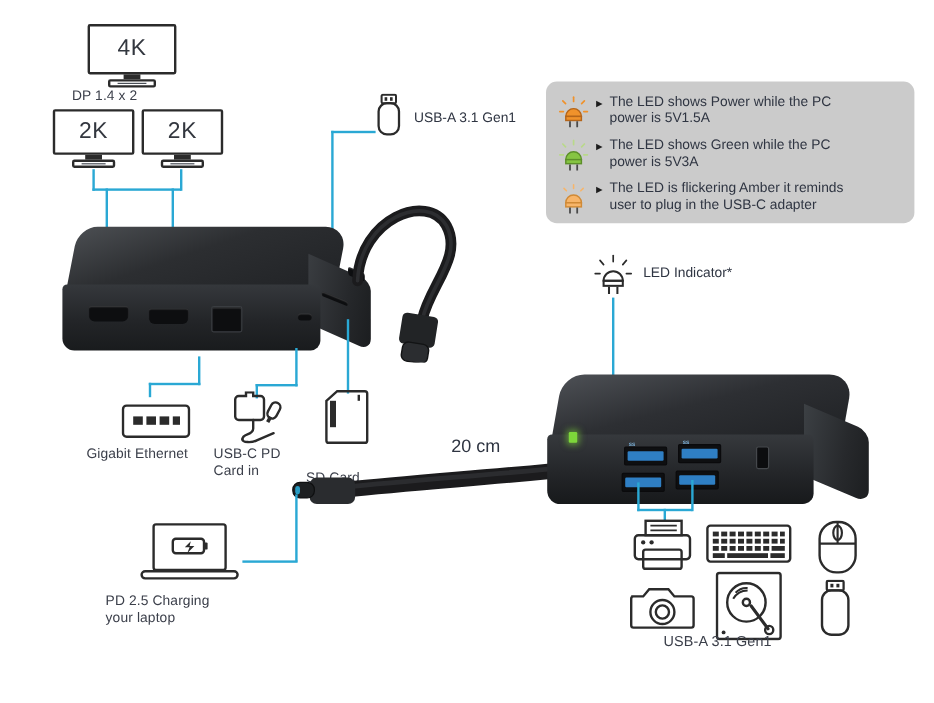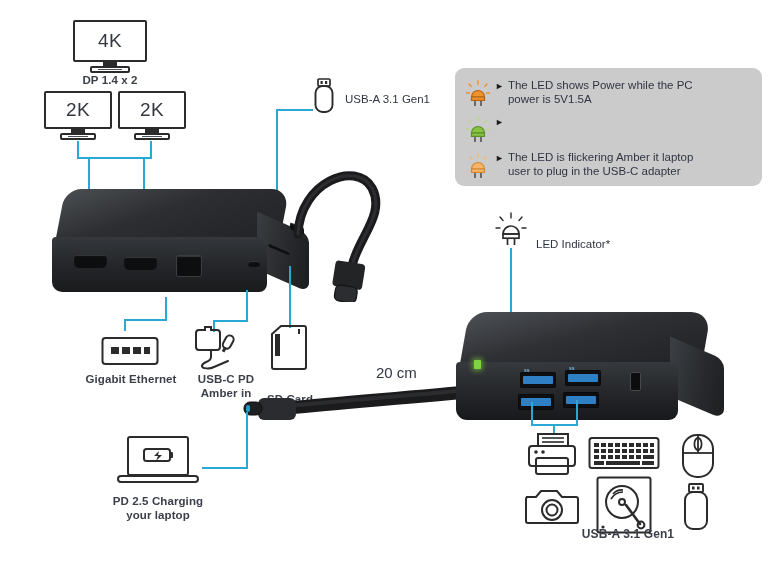--- a/index.html
+++ b/index.html
@@ -9,24 +9,22 @@
     font-family:"Liberation Sans", sans-serif;
     overflow:hidden;
     position:relative;
   }
   #stage{position:absolute;inset:0;width:778px;height:586px;margin-top:12px;}
   .abs{position:absolute;}
   .lbl{
     color:#3b3f4a;
     font-size:11.5px;
     line-height:14px;
-    text-align:center;
     white-space:pre-line;
     letter-spacing:.1px;
-    font-weight:bold;
   }
 
   
   .ln{position:absolute;background:#2aa8d4;}
   .lnv{width:2px;}
   .lnh{height:2px;}
 
   
   .mon{position:absolute;}
   .mon .screen{
@@ -215,40 +213,42 @@
           </g>
           <path d="M6.5 17 A6.5 6.5 0 0 1 19.5 17 Z" fill="#86c442" stroke="#5d8f2a" stroke-width="1.2"></path>
           <rect x="6.5" y="17" width="13" height="3.4" fill="#86c442" stroke="#5d8f2a" stroke-width="1.2"></rect>
           <g stroke="#4a4a4a" stroke-width="1.5">
               <line x1="10" y1="21" x2="10" y2="26"></line>
               <line x1="16" y1="21" x2="16" y2="26"></line>
             </g>
         </svg>
       </div>
       <div class="leg-tri">►</div>
+      <div class="leg-txt">The LED shows Green while the PC
+power is 5V3A</div>
     </div>
 
     <div class="leg-row" style="padding-top:6px;">
       <div class="leg-ico">
         <svg width="26" height="28" viewBox="0 0 26 28">
           <g stroke="#f7b56a" stroke-width="1.3" stroke-linecap="round">
             <line x1="13" y1="2" x2="13" y2="5"></line>
               <line x1="5" y1="5" x2="7" y2="7"></line>
             <line x1="21" y1="5" x2="19" y2="7"></line>
           </g>
           <path d="M6.5 17 A6.5 6.5 0 0 1 19.5 17 Z" fill="#f7b56a" stroke="#d08a36" stroke-width="1.2"></path>
           <rect x="6.5" y="17" width="13" height="3.4" fill="#f7b56a" stroke="#d08a36" stroke-width="1.2"></rect>
           <g stroke="#4a4a4a" stroke-width="1.5">
               <line x1="10" y1="21" x2="10" y2="26"></line>
               <line x1="16" y1="21" x2="16" y2="26"></line>
             </g>
         </svg>
       </div>
       <div class="leg-tri">►</div>
-      <div class="leg-txt">The LED is flickering Amber it laptop
+      <div class="leg-txt">The LED is flickering Amber it reminds
 user to plug in the USB-C adapter</div>
     </div>
   </div>
 
   <div class="abs" style="left:494px;top:199px;">
     <svg width="34" height="38" viewBox="0 0 34 38">
       <g stroke="#2b2b2b" stroke-width="1.4" stroke-linecap="round">
         <line x1="17" y1="2" x2="17" y2="7"></line>
         <line x1="6" y1="6" x2="9" y2="9.5"></line>
         <line x1="28" y1="6" x2="25" y2="9.5"></line>
@@ -256,21 +256,21 @@
         <line x1="32" y1="17" x2="28" y2="17"></line>
       </g>
       <path d="M9 23 A8 8 0 0 1 25 23 Z" fill="none" stroke="#2b2b2b" stroke-width="1.7"></path>
       <rect x="9" y="23" width="16" height="4.2" fill="none" stroke="#2b2b2b" stroke-width="1.7"></rect>
       <g stroke="#2b2b2b" stroke-width="1.7">
           <line x1="13.5" y1="28" x2="13.5" y2="34"></line>
           <line x1="20.5" y1="28" x2="20.5" y2="34"></line>
         </g>
     </svg>
   </div>
-  <div class="abs" style="left:536px;top:226px;font-size:11.5px;color:#2f3542;">LED Indicator*</div>
+  <div class="abs" style="left:536px;top:210px;font-size:11.5px;color:#2f3542;">LED Indicator*</div>
   <div class="ln lnv" style="left:510px;top:236px;height:104px;"></div>
 
   <div id="dockL">
     <div class="top"></div>
     <div class="side"></div>
     <div class="front"></div>
 
     <div class="port" style="left:22px;top:66px;width:33px;height:13px;border-radius:2px 2px 5px 5px;"></div>
     <div class="port" style="left:72px;top:68px;width:33px;height:13px;border-radius:2px 2px 5px 5px;"></div>
     <div class="port" style="left:124px;top:66px;width:24px;height:20px;border-radius:2px;border:1.5px solid #3a3d41;"></div>
@@ -314,21 +314,21 @@
       <path d="M9 4 h6 v-3 h6 v3 h6 a3 3 0 0 1 3 3 v14 a3 3 0 0 1 -3 3 h-18 a3 3 0 0 1 -3 -3 v-14 a3 3 0 0 1 3 -3 z" fill="none" stroke="#2b2b2b" stroke-width="2"></path>
       <path d="M21 24 v7 c0 6 -9 4 -9 9" fill="none" stroke="#2b2b2b" stroke-width="2" stroke-linecap="round"></path>
       <path d="M12 40 c0 3 8 3 12 1 l14 -6" fill="none" stroke="#2b2b2b" stroke-width="2" stroke-linecap="round"></path>
       <g transform="translate(38,8) rotate(28)">
         <rect x="0" y="0" width="8" height="14" rx="4" fill="none" stroke="#2b2b2b" stroke-width="2"></rect>
         <rect x="2.5" y="13" width="3" height="5" fill="#2b2b2b"></rect>
       </g>
     </svg>
   </div>
   <div class="lbl abs" style="left:178px;top:360px;width:96px;">USB-C PD
-Amber in</div>
+Card in</div>
 
   <div class="abs" style="left:270px;top:313px;">
     <svg width="38" height="46" viewBox="0 0 38 46">
       <path d="M2 9 L11 1 H34 a2 2 0 0 1 2 2 V42 a2 2 0 0 1 -2 2 H4 a2 2 0 0 1 -2 -2 Z" fill="none" stroke="#2b2b2b" stroke-width="2"></path>
       <rect x="5" y="9" width="5" height="22" fill="#2b2b2b"></rect>
       <rect x="28" y="4" width="2" height="5" fill="#2b2b2b"></rect>
     </svg>
   </div>
   <div class="lbl abs" style="left:255px;top:380px;width:70px;">SD Card</div>
 

